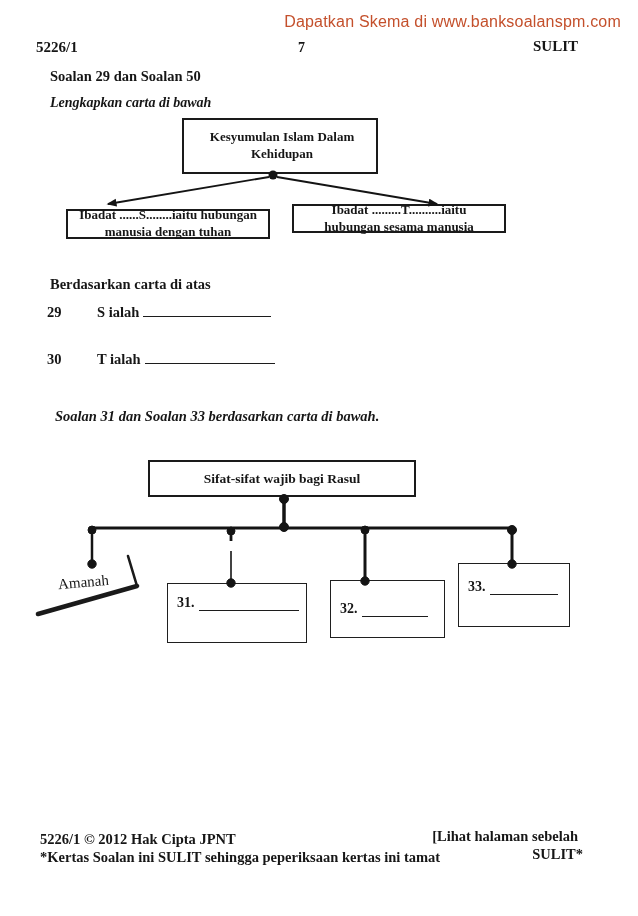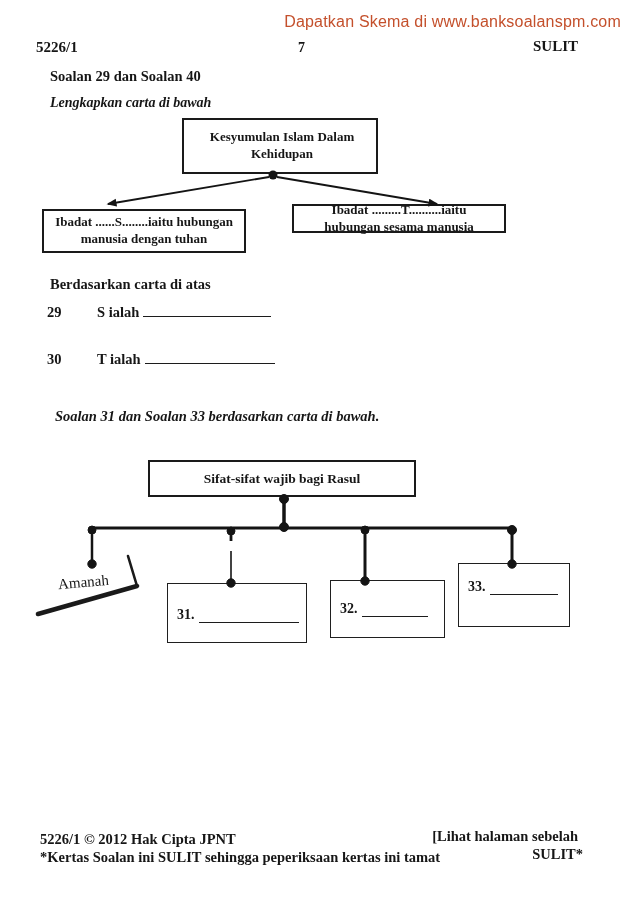--- a/index.html
+++ b/index.html
@@ -54,42 +54,42 @@
 </head>
 <body>
 
 <div class="page">
 
   <div class="abs watermark" style="top:13px;right:17px;color:#c4502c;">Dapatkan Skema di www.banksoalanspm.com</div>
   <div class="abs hdr" style="top:39px;left:36px;">5226/1</div>
   <div class="abs pagenum" style="top:40px;left:298px;">7</div>
   <div class="abs hdr" style="top:38px;right:60px;">SULIT</div>
 
-  <div class="abs sec-title" style="top:68px;left:50px;">Soalan 29 dan Soalan 40</div>
+  <div class="abs sec-title" style="top:68px;left:50px;">Soalan 29 dan Soalan 50</div>
   <div class="abs instruction" style="top:95px;left:50px;">Lengkapkan carta di bawah</div>
 
   <div class="chartbox" style="left:182px;top:118px;width:196px;height:56px;padding-left:12px;">Kesyumulan Islam Dalam Kehidupan</div>
-  <div class="chartbox" style="left:42px;top:209px;width:204px;height:44px;">Ibadat ......S........iaitu hubungan manusia dengan tuhan</div>
+  <div class="chartbox" style="left:66px;top:209px;width:204px;height:30px;">Ibadat ......S........iaitu hubungan manusia dengan tuhan</div>
   <div class="chartbox" style="left:292px;top:204px;width:214px;height:29px;">Ibadat .........T..........iaitu hubungan sesama manusia</div>
 
   <div class="abs sec-title" style="top:276px;left:50px;">Berdasarkan carta di atas</div>
 
   <div class="abs qrow" style="top:303px;left:47px;">
     <span class="qnum">29</span><span>S ialah</span><span class="blank" style="width:128px;"></span>
   </div>
   <div class="abs qrow" style="top:350px;left:47px;">
     <span class="qnum">30</span><span>T ialah</span><span class="blank" style="width:130px;"></span>
   </div>
 
   <div class="abs sec-title" style="top:408px;left:55px;font-style:italic;">Soalan 31 dan Soalan 33 berdasarkan carta di bawah.</div>
 
   <div class="chartbox" style="left:148px;top:460px;width:268px;height:37px;font-size:13.5px;">Sifat-sifat wajib bagi Rasul</div>
 
   <div class="ansbox" style="left:167px;top:583px;width:140px;height:60px;">
-    <div class="inner" style="margin-top:23px;">
+    <div class="inner" style="margin-top:11px;">
       <span>31.</span>
       <span class="blank" style="width:100px;"></span>
     </div>
   </div>
   <div class="ansbox" style="left:330px;top:580px;width:115px;height:58px;">
     <div class="inner" style="margin-top:20px;">
       <span>32.</span>
       <span class="blank" style="width:66px;"></span>
     </div>
   </div>

